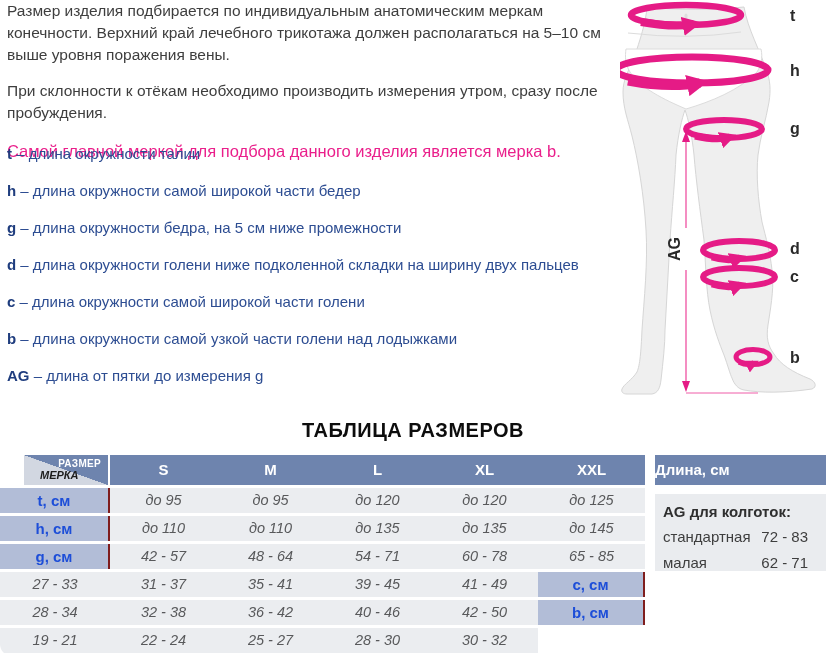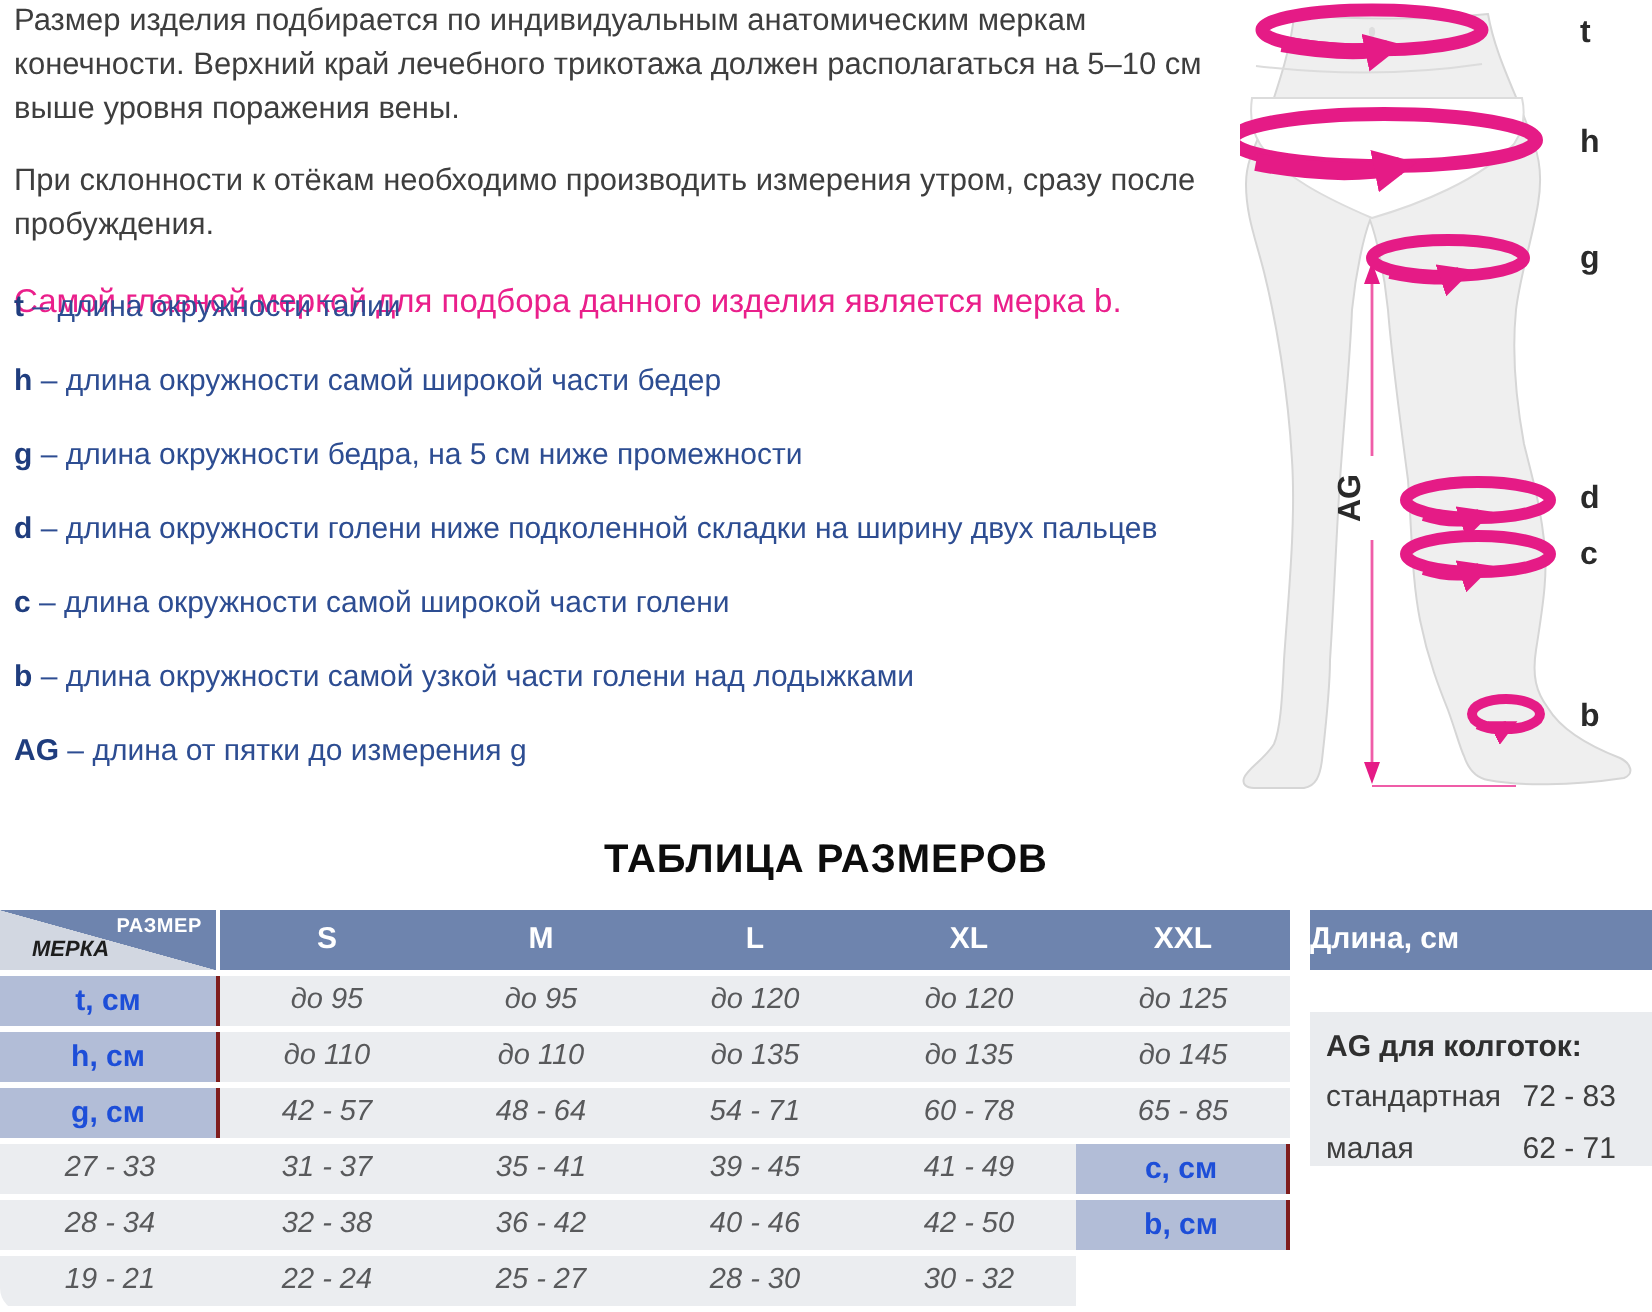--- a/index.html
+++ b/index.html
@@ -16,32 +16,32 @@
   
   .diagram{position:absolute;left:620px;top:0;width:206px;height:415px;}
   
   .table-title{position:absolute;left:0;top:419px;width:826px;margin:0;text-align:center;
                font-size:20px;font-weight:bold;color:#0d0d0d;letter-spacing:.5px;}
   
   .size-table{position:absolute;left:0;top:455px;width:645px;display:grid;
               grid-template-columns:110px repeat(5,1fr);
               grid-template-rows:30px repeat(6,25px);row-gap:3px;}
   .corner{position:relative;background:linear-gradient(to bottom left,#6e84ae 50%,#d2d7e1 50.3%);
-          border-right:2px solid #fff;}
+          border-right:2px solid #fff;margin-left:24px;}
   .corner .c-top{position:absolute;top:3px;right:7px;font-size:10px;font-weight:bold;color:#fff;letter-spacing:.3px;}
   .corner .c-bottom{position:absolute;bottom:4px;left:16px;font-size:11px;font-weight:bold;color:#1d1d1d;font-style:italic;}
   .hcell{background:#6e84ae;color:#fff;font-weight:bold;font-size:15px;text-align:center;line-height:30px;}
   .lcell{background:#b2bdd7;color:#1d4ed8;font-weight:bold;font-size:15px;text-align:center;line-height:25px;
          border-right:2px solid #7f1d1d;}
   .dcell{background:#ebedf0;color:#58595b;font-size:14.5px;text-align:center;line-height:25px;font-style:italic;}
   
   .length-panel{position:absolute;left:655px;top:455px;width:171px;}
   .lp-header{height:30px;background:#6e84ae;color:#fff;font-weight:bold;font-size:15px;
              line-height:30px;box-sizing:border-box;}
-  .lp-body{margin-top:21px;background:#eaecef;height:77px;box-sizing:border-box;padding:6px 18px 0 8px;}
+  .lp-body{margin-top:9px;background:#eaecef;height:77px;box-sizing:border-box;padding:6px 18px 0 8px;}
   .lp-sub{font-size:15px;color:#2f2f2f;font-weight:bold;line-height:24px;}
   .lp-row{display:flex;justify-content:space-between;font-size:15px;color:#3e3e3e;line-height:26px;}
 </style>
 </head>
 <body>
 
 <div class="page">
 
   <div class="intro">
     <p>Размер изделия подбирается по индивидуальным анатомическим меркам конечности. Верхний край лечебного трикотажа должен располагаться на 5–10 см выше уровня поражения вены.</p>

